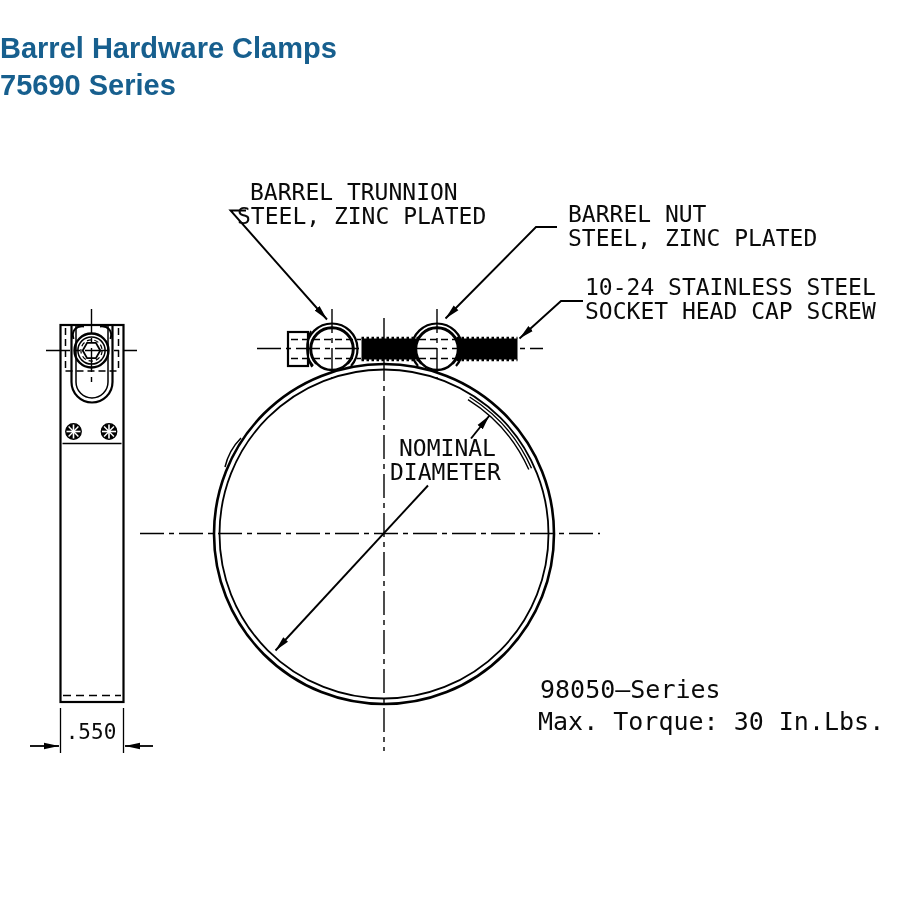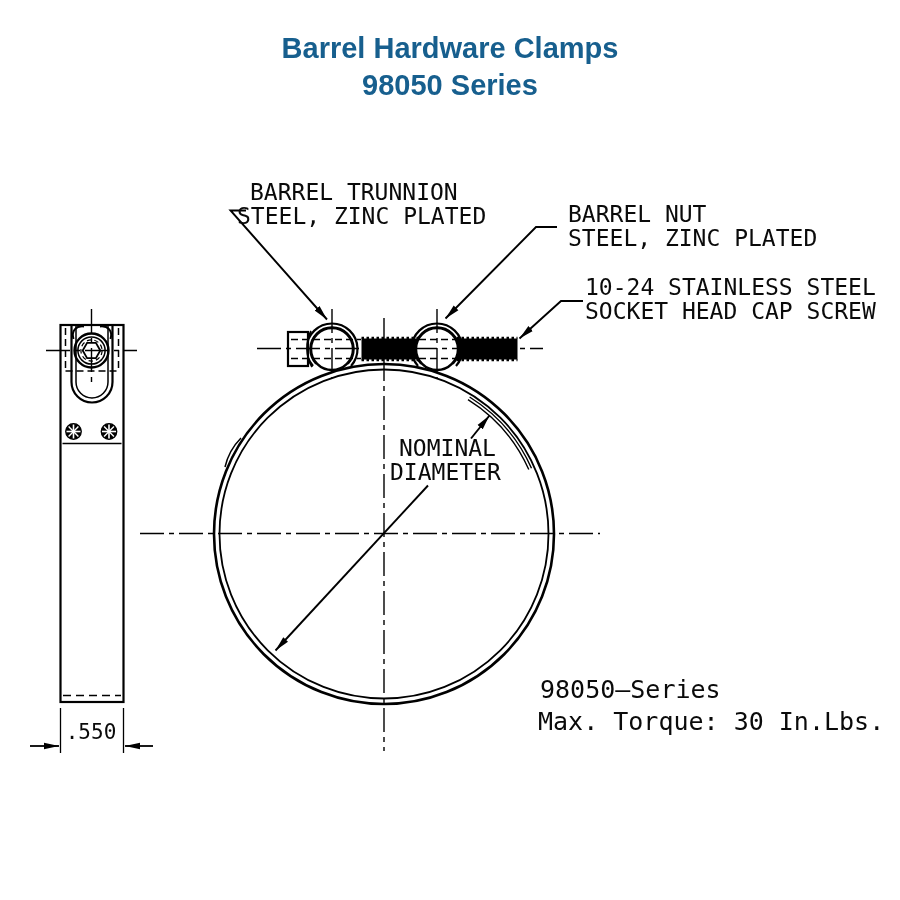--- a/index.html
+++ b/index.html
@@ -1,36 +1,36 @@
 <!DOCTYPE html>
 <html><head>
 <meta charset="utf-8">
 <style>
   html,body{margin:0;padding:0;background:#ffffff;}
   body{width:900px;height:900px;position:relative;overflow:hidden;
        font-family:"Liberation Sans",sans-serif;}
-  .page-title{position:absolute;left:0;top:30px;width:900px;text-align:center;
+  .page-title{position:absolute;left:0;top:30px;width:900px;
        color:#175f8e;font-weight:bold;font-size:29px;line-height:37px;}
   svg{position:absolute;left:0;top:0;}
   .cad-line{stroke:#000;fill:none;}
   .cad-text{font-family:"DejaVu Sans Mono","Liberation Mono",monospace;
        fill:#0a0a0a;font-size:23px;}
   .cad-text-lg{font-family:"DejaVu Sans Mono","Liberation Mono",monospace;
        fill:#0a0a0a;font-size:25px;}
   .cad-text-dim{font-family:"DejaVu Sans Mono","Liberation Mono",monospace;
        fill:#0a0a0a;font-size:21px;}
   .centerline{stroke:#000;fill:none;stroke-width:1.4;stroke-dasharray:24 5 5 5;}
   .hiddenline{stroke:#000;fill:none;stroke-width:1.5;stroke-dasharray:7 4;}
 </style>
 </head>
 <body>
 
 <div class="page-title">
   <div>Barrel Hardware Clamps</div>
-  <div>98050 Series</div>
+  <div>75690 Series</div>
 </div>
 
 <svg width="900" height="900" viewBox="0 0 900 900">
   <defs>
     <marker id="arrow" markerUnits="userSpaceOnUse" markerWidth="16" markerHeight="8" refX="15" refY="4" orient="auto">
       <path d="M0,0.7 L15,4 L0,7.3 z" fill="#000"></path>
     </marker>
   </defs>
 
   <g>

